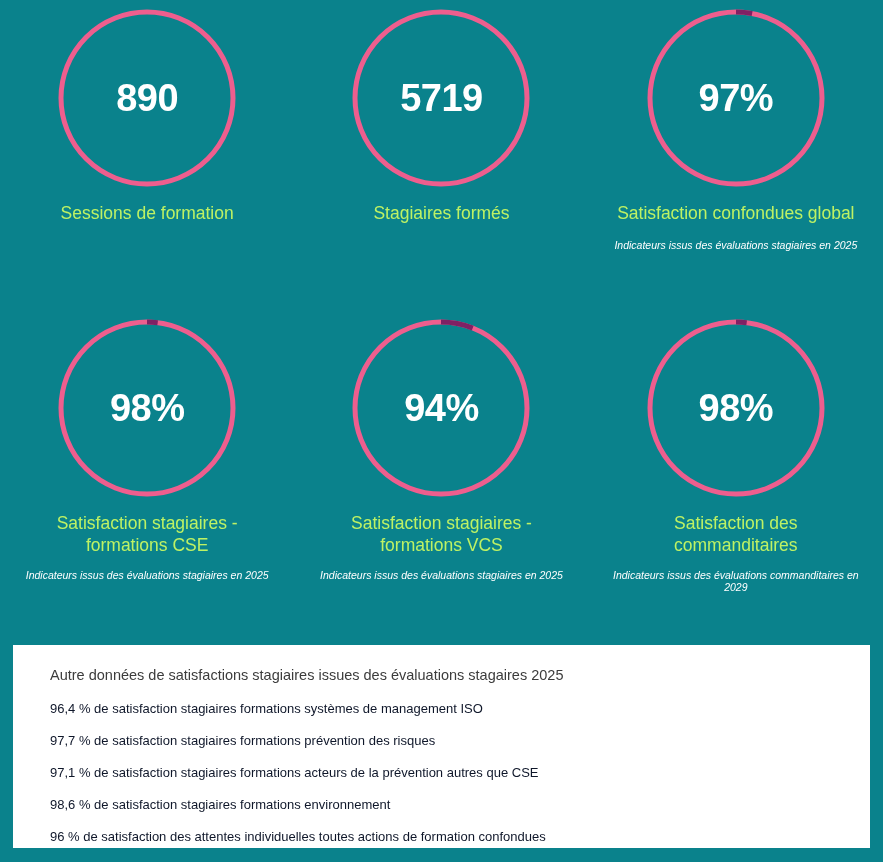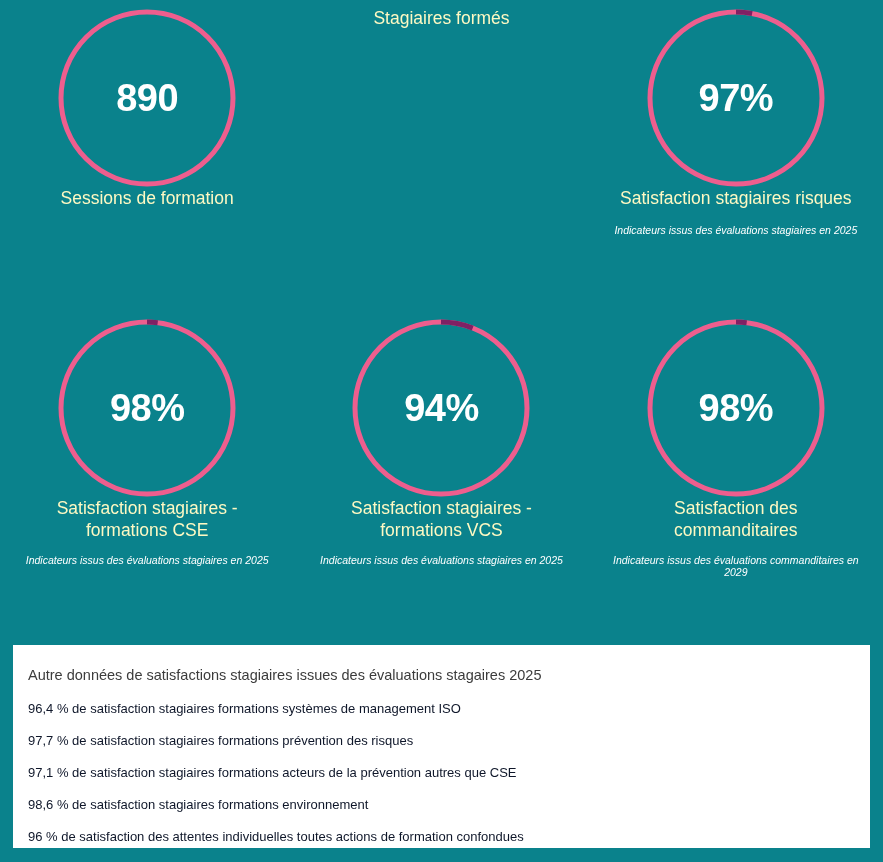--- a/index.html
+++ b/index.html
@@ -53,21 +53,22 @@
     display: flex;
     align-items: center;
     justify-content: center;
     color: #ffffff;
     font-size: 38px;
     font-weight: bold;
     letter-spacing: -0.5px;
   }
 
   .kpi-label {
-    color: #fef9c3;
+    margin-top: 15px;
+    color: #bef264;
     font-size: 17.5px;
     line-height: 1.25;
     text-align: center;
     max-width: 240px;
     font-weight: normal;
   }
 
   .kpi-note {
     margin-top: 14px;
     color: #ffffff;
@@ -84,21 +85,21 @@
   .kpi-card.row2 .kpi-note { margin-top: 12px; }
 
   .info-panel {
     position: absolute;
     left: 13px;
     top: 645px;
     width: 857px;
     height: 203px;
     background: #ffffff;
     box-sizing: border-box;
-    padding: 22px 26px 18px 15px;
+    padding: 22px 26px 18px 37px;
   }
   .info-title {
     color: #3c3c3c;
     font-size: 14.5px;
     margin-bottom: 18px;
   }
   .info-line {
     color: #0f172a;
     font-size: 13px;
     margin-bottom: 17px;
@@ -115,33 +116,39 @@
       <svg viewBox="0 0 180 180">
         <circle cx="90" cy="90" r="86" fill="none" stroke="#EE5E8E" stroke-width="5"></circle>
       </svg>
       <div class="dial-value">890</div>
     </div>
     <div class="kpi-label">Sessions de formation</div>
     <div class="kpi-note empty"></div>
   </div>
 
   <div class="kpi-card">
+    <div class="dial-wrap">
+      <svg viewBox="0 0 180 180">
+        <circle cx="90" cy="90" r="86" fill="none" stroke="#EE5E8E" stroke-width="5"></circle>
+      </svg>
+      <div class="dial-value">5719</div>
+    </div>
     <div class="kpi-label">Stagiaires formés</div>
     <div class="kpi-note empty"></div>
   </div>
 
   <div class="kpi-card">
     <div class="dial-wrap">
       <svg viewBox="0 0 180 180">
         <circle cx="90" cy="90" r="86" fill="none" stroke="#EE5E8E" stroke-width="5"></circle>
         <circle class="dial-remainder" cx="90" cy="90" r="86" fill="none" stroke="#7F2164" stroke-width="5" stroke-linecap="butt" transform="rotate(-90 90 90)" stroke-dasharray="16.210618092523333 524.1433183249211" stroke-dashoffset="0"></circle>
       </svg>
       <div class="dial-value">97%</div>
     </div>
-    <div class="kpi-label">Satisfaction stagiaires risques</div>
+    <div class="kpi-label">Satisfaction confondues global</div>
     <div class="kpi-note">Indicateurs issus des évaluations stagiaires en 2025</div>
   </div>
 
   <div class="kpi-card row2">
     <div class="dial-wrap">
       <svg viewBox="0 0 180 180">
         <circle cx="90" cy="90" r="86" fill="none" stroke="#EE5E8E" stroke-width="5"></circle>
         <circle class="dial-remainder" cx="90" cy="90" r="86" fill="none" stroke="#7F2164" stroke-width="5" stroke-linecap="butt" transform="rotate(-90 90 90)" stroke-dasharray="10.807078728348888 529.5468576890955" stroke-dashoffset="0"></circle>
       </svg>
       <div class="dial-value">98%</div>

